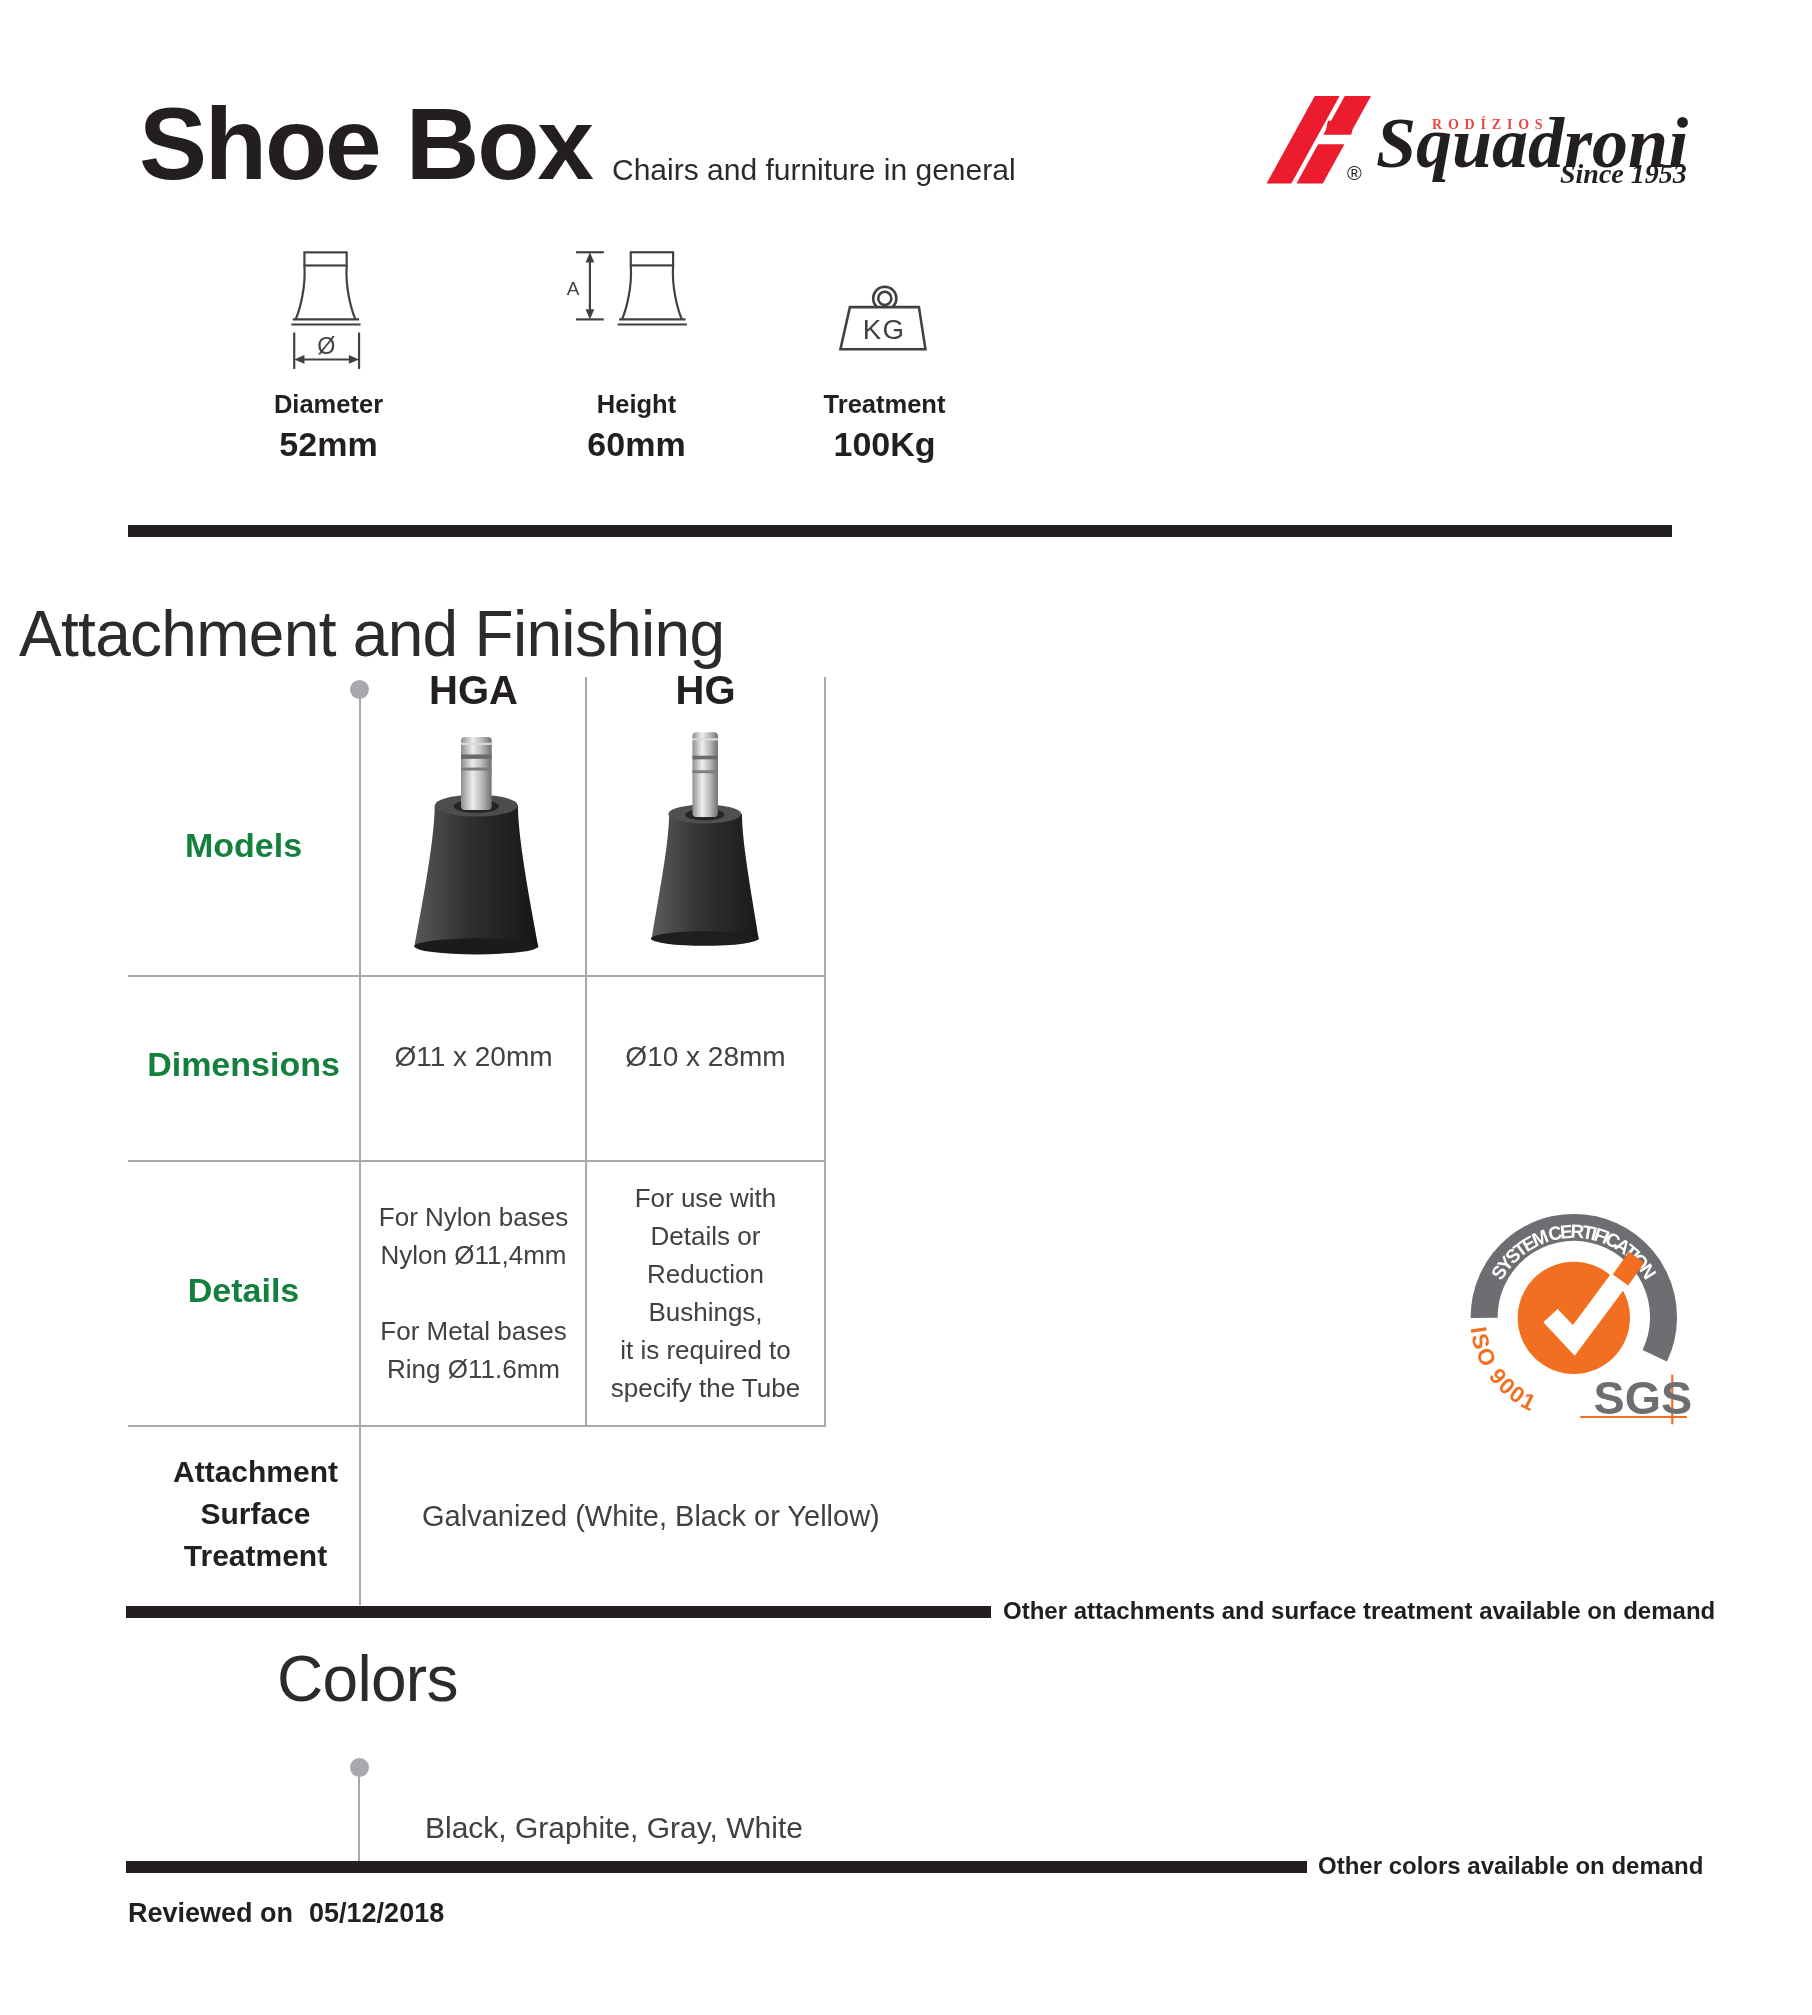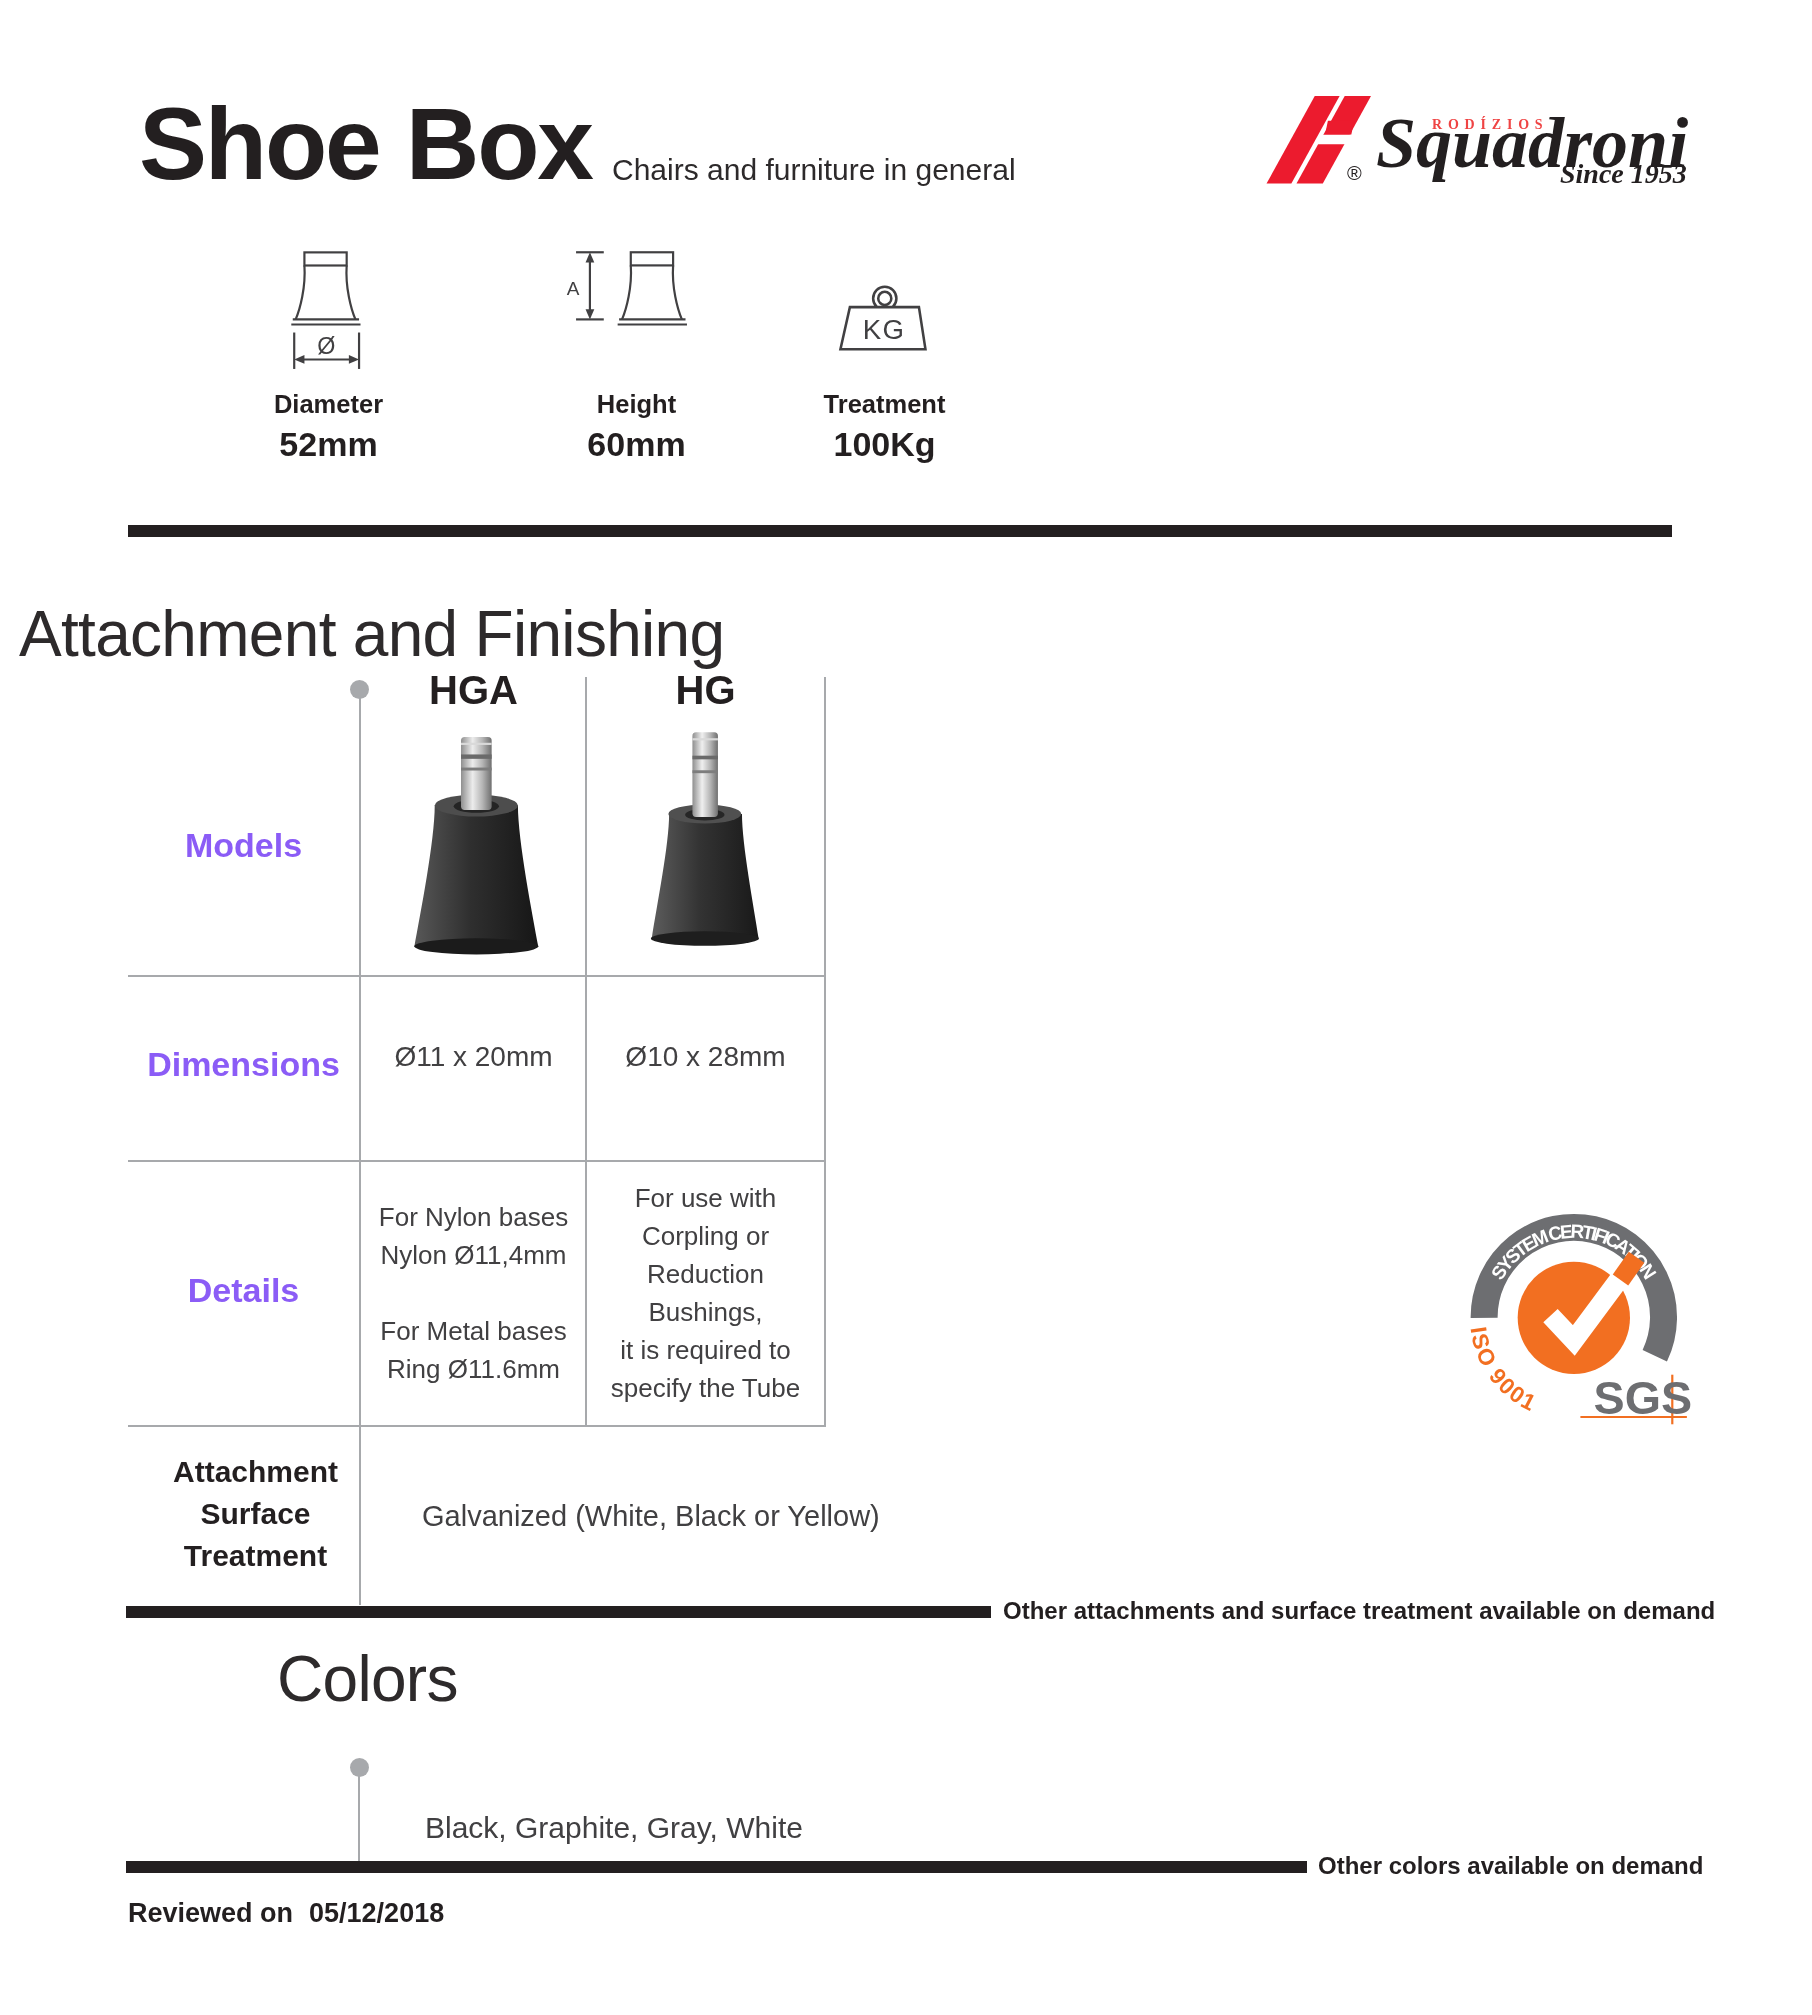--- a/index.html
+++ b/index.html
@@ -22,21 +22,21 @@
   .spec-value { width:175px; text-align:center; font-size:34px; font-weight:bold; color:#231F20; }
 
   .bar { background:#231F20; }
 
   .heading { font-size:64px; font-weight:300; color:#2d2a2b; letter-spacing:-0.7px; }
 
   
   .tline { background:#A7A9AC; }
   .tdot { width:19px; height:19px; border-radius:50%; background:#A7A9AC; }
   .col-head { font-size:40px; font-weight:bold; text-align:center; color:#231F20; }
-  .row-label { font-size:34px; font-weight:bold; text-align:center; color:#8b5cf6; }
+  .row-label { font-size:34px; font-weight:bold; text-align:center; color:#15803d; }
   .cell-value { font-size:28px; text-align:center; color:#414042; }
   .cell-lines { display:flex; flex-direction:column; align-items:center; justify-content:center; }
   .cell-lines .line { font-size:26px; line-height:38px; min-height:38px; color:#414042; text-align:center; white-space:nowrap; }
   .attach-label .line { font-size:30px; line-height:42px; min-height:42px; font-weight:bold; color:#231F20; text-align:center; }
   .galv { font-size:29px; color:#414042; }
 
   .note { font-size:24px; font-weight:bold; color:#231F20; white-space:nowrap; }
   .colors-value { font-size:30px; color:#414042; }
   .footer { font-size:27px; font-weight:bold; color:#231F20; }
   .footer .date { margin-left:16px; }
@@ -181,21 +181,21 @@
 
   <div class="abs cell-lines" style="left:362px; top:1160px; width:223px; height:266px;">
     <div class="line">For Nylon bases</div>
     <div class="line">Nylon Ø11,4mm</div>
     <div class="line"></div>
     <div class="line">For Metal bases</div>
     <div class="line">Ring Ø11.6mm</div>
   </div>
   <div class="abs cell-lines" style="left:588px; top:1160px; width:235px; height:266px;">
     <div class="line">For use with</div>
-    <div class="line">Corpling or</div>
+    <div class="line">Details or</div>
     <div class="line">Reduction</div>
     <div class="line">Bushings,</div>
     <div class="line">it is required to</div>
     <div class="line">specify the Tube</div>
   </div>
 
   <div class="abs galv" style="left:422px; top:1500px;">Galvanized (White, Black or Yellow)</div>
 
   <svg class="abs" style="left:1401px; top:1153px;" width="299" height="299" viewBox="0 0 410 410">
     <path d="M114,226 A123,123 0 1 1 348,278" fill="none" stroke="#6D6E71" stroke-width="37"></path>

